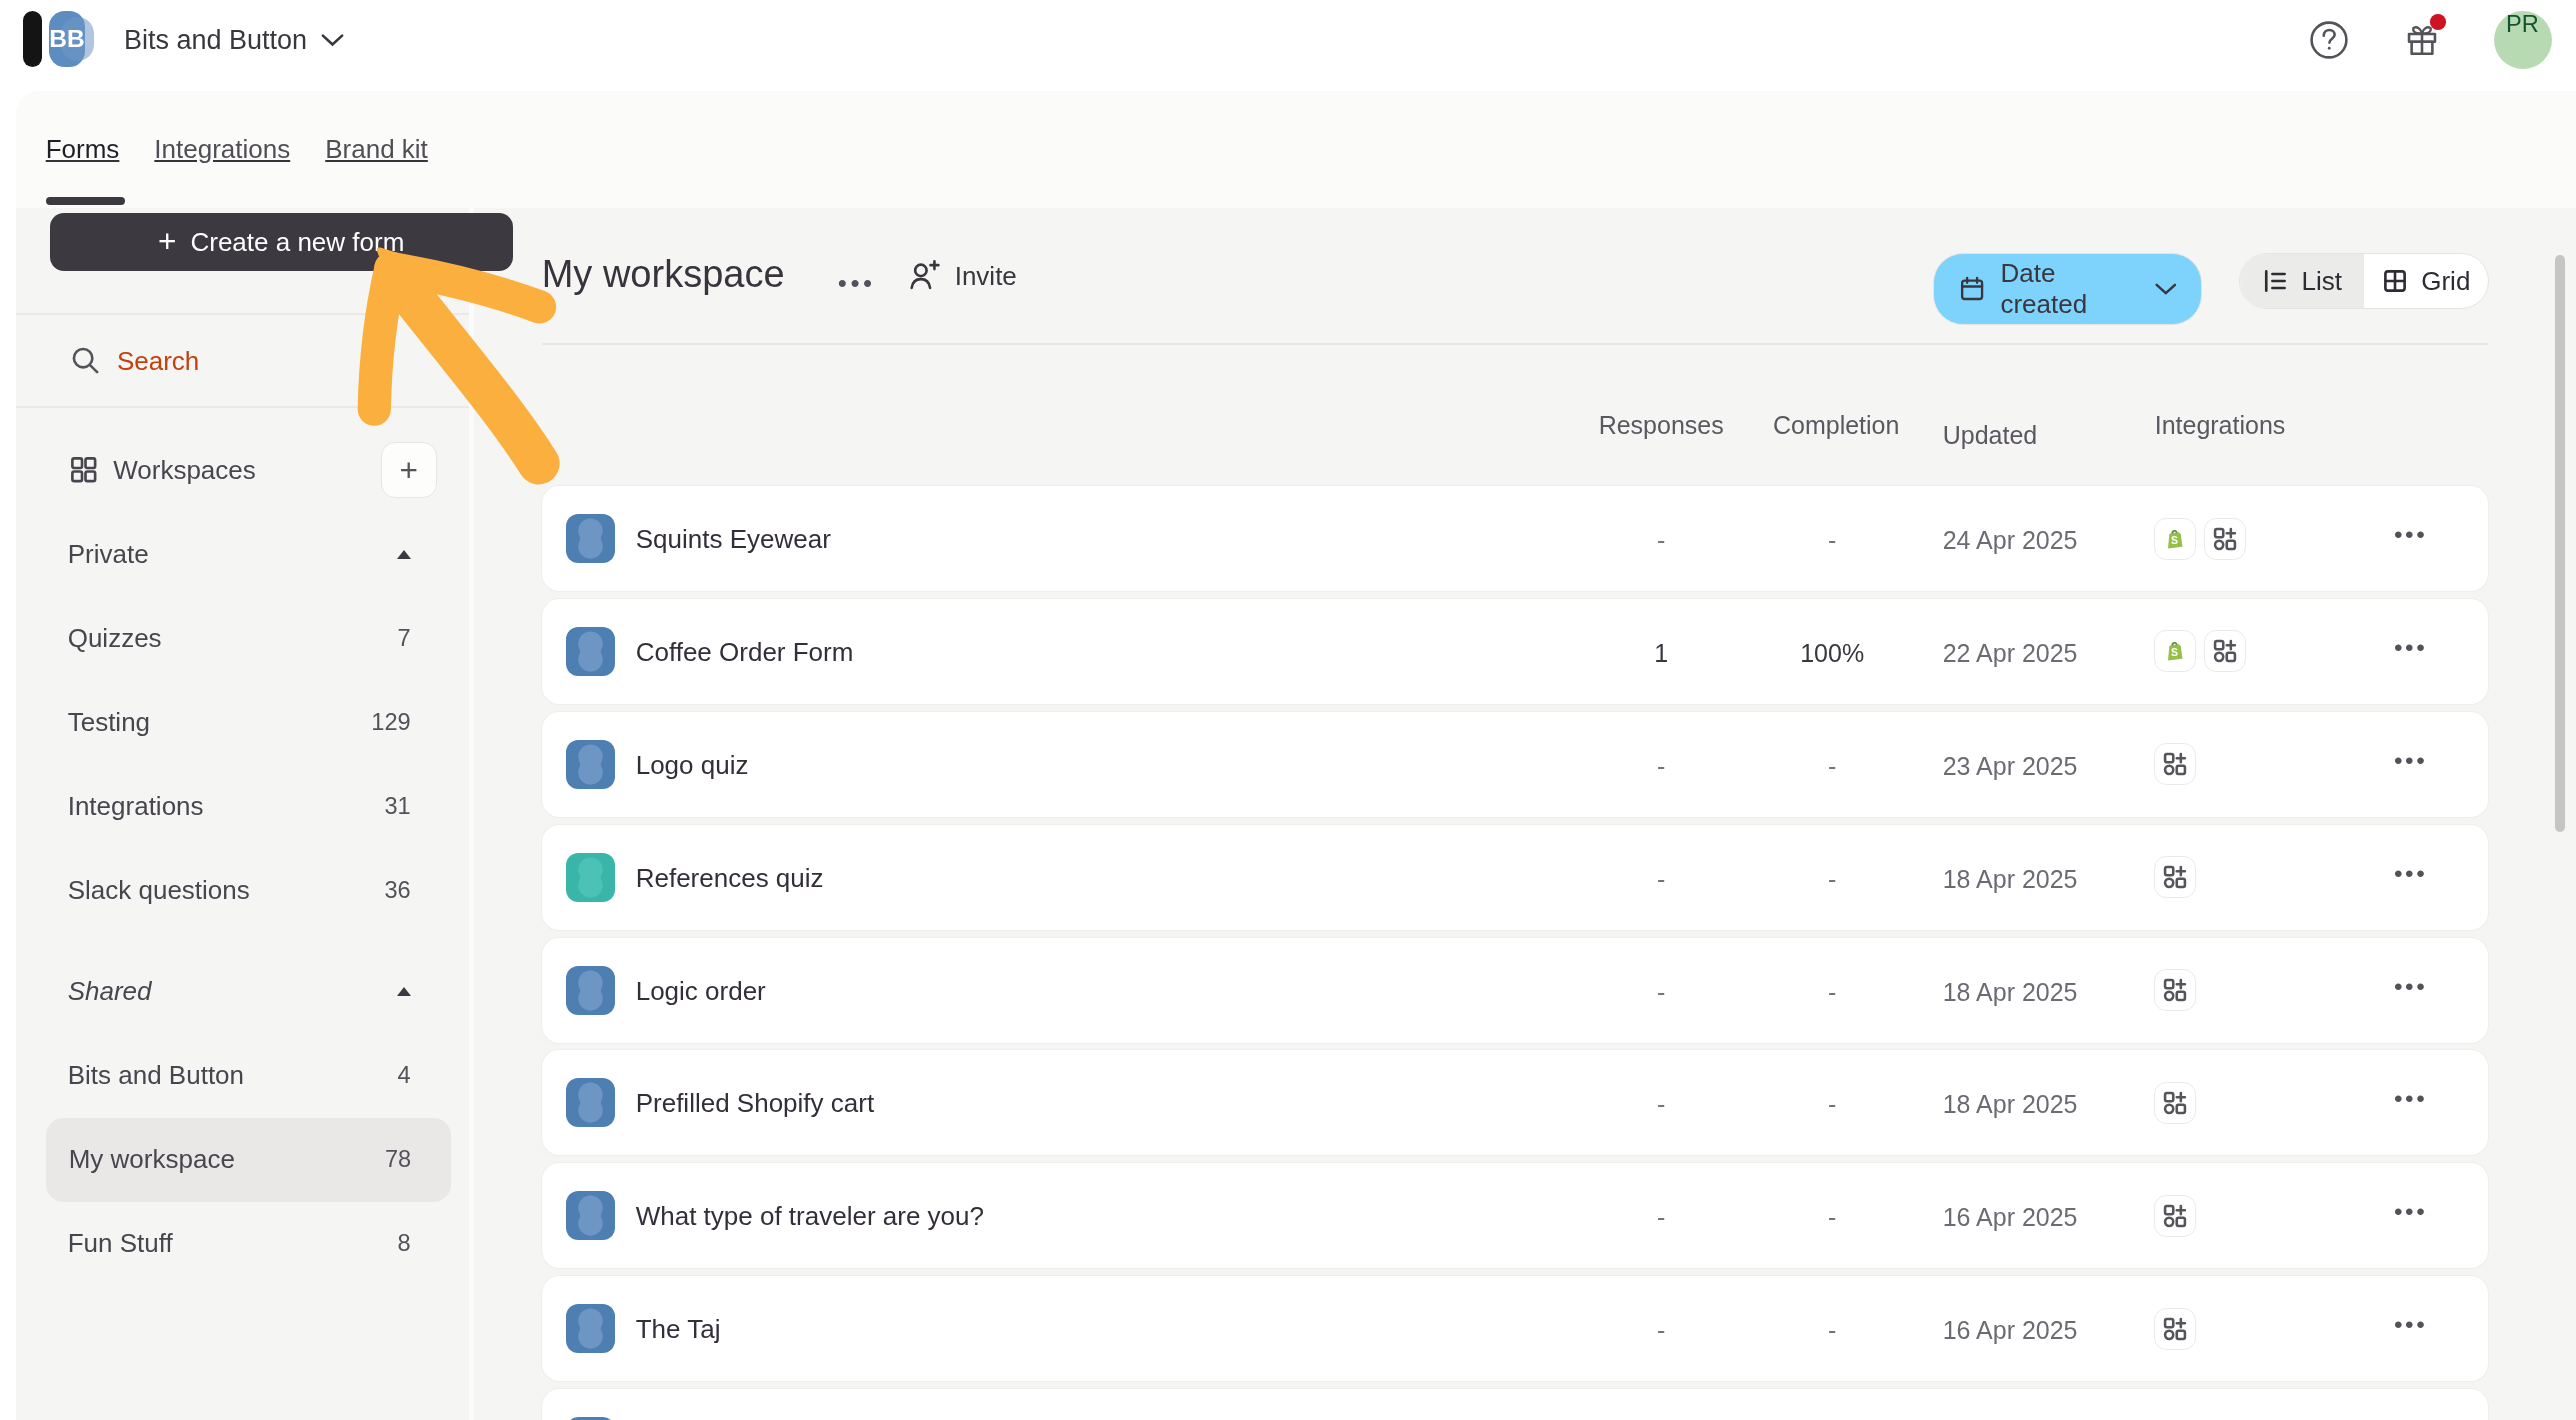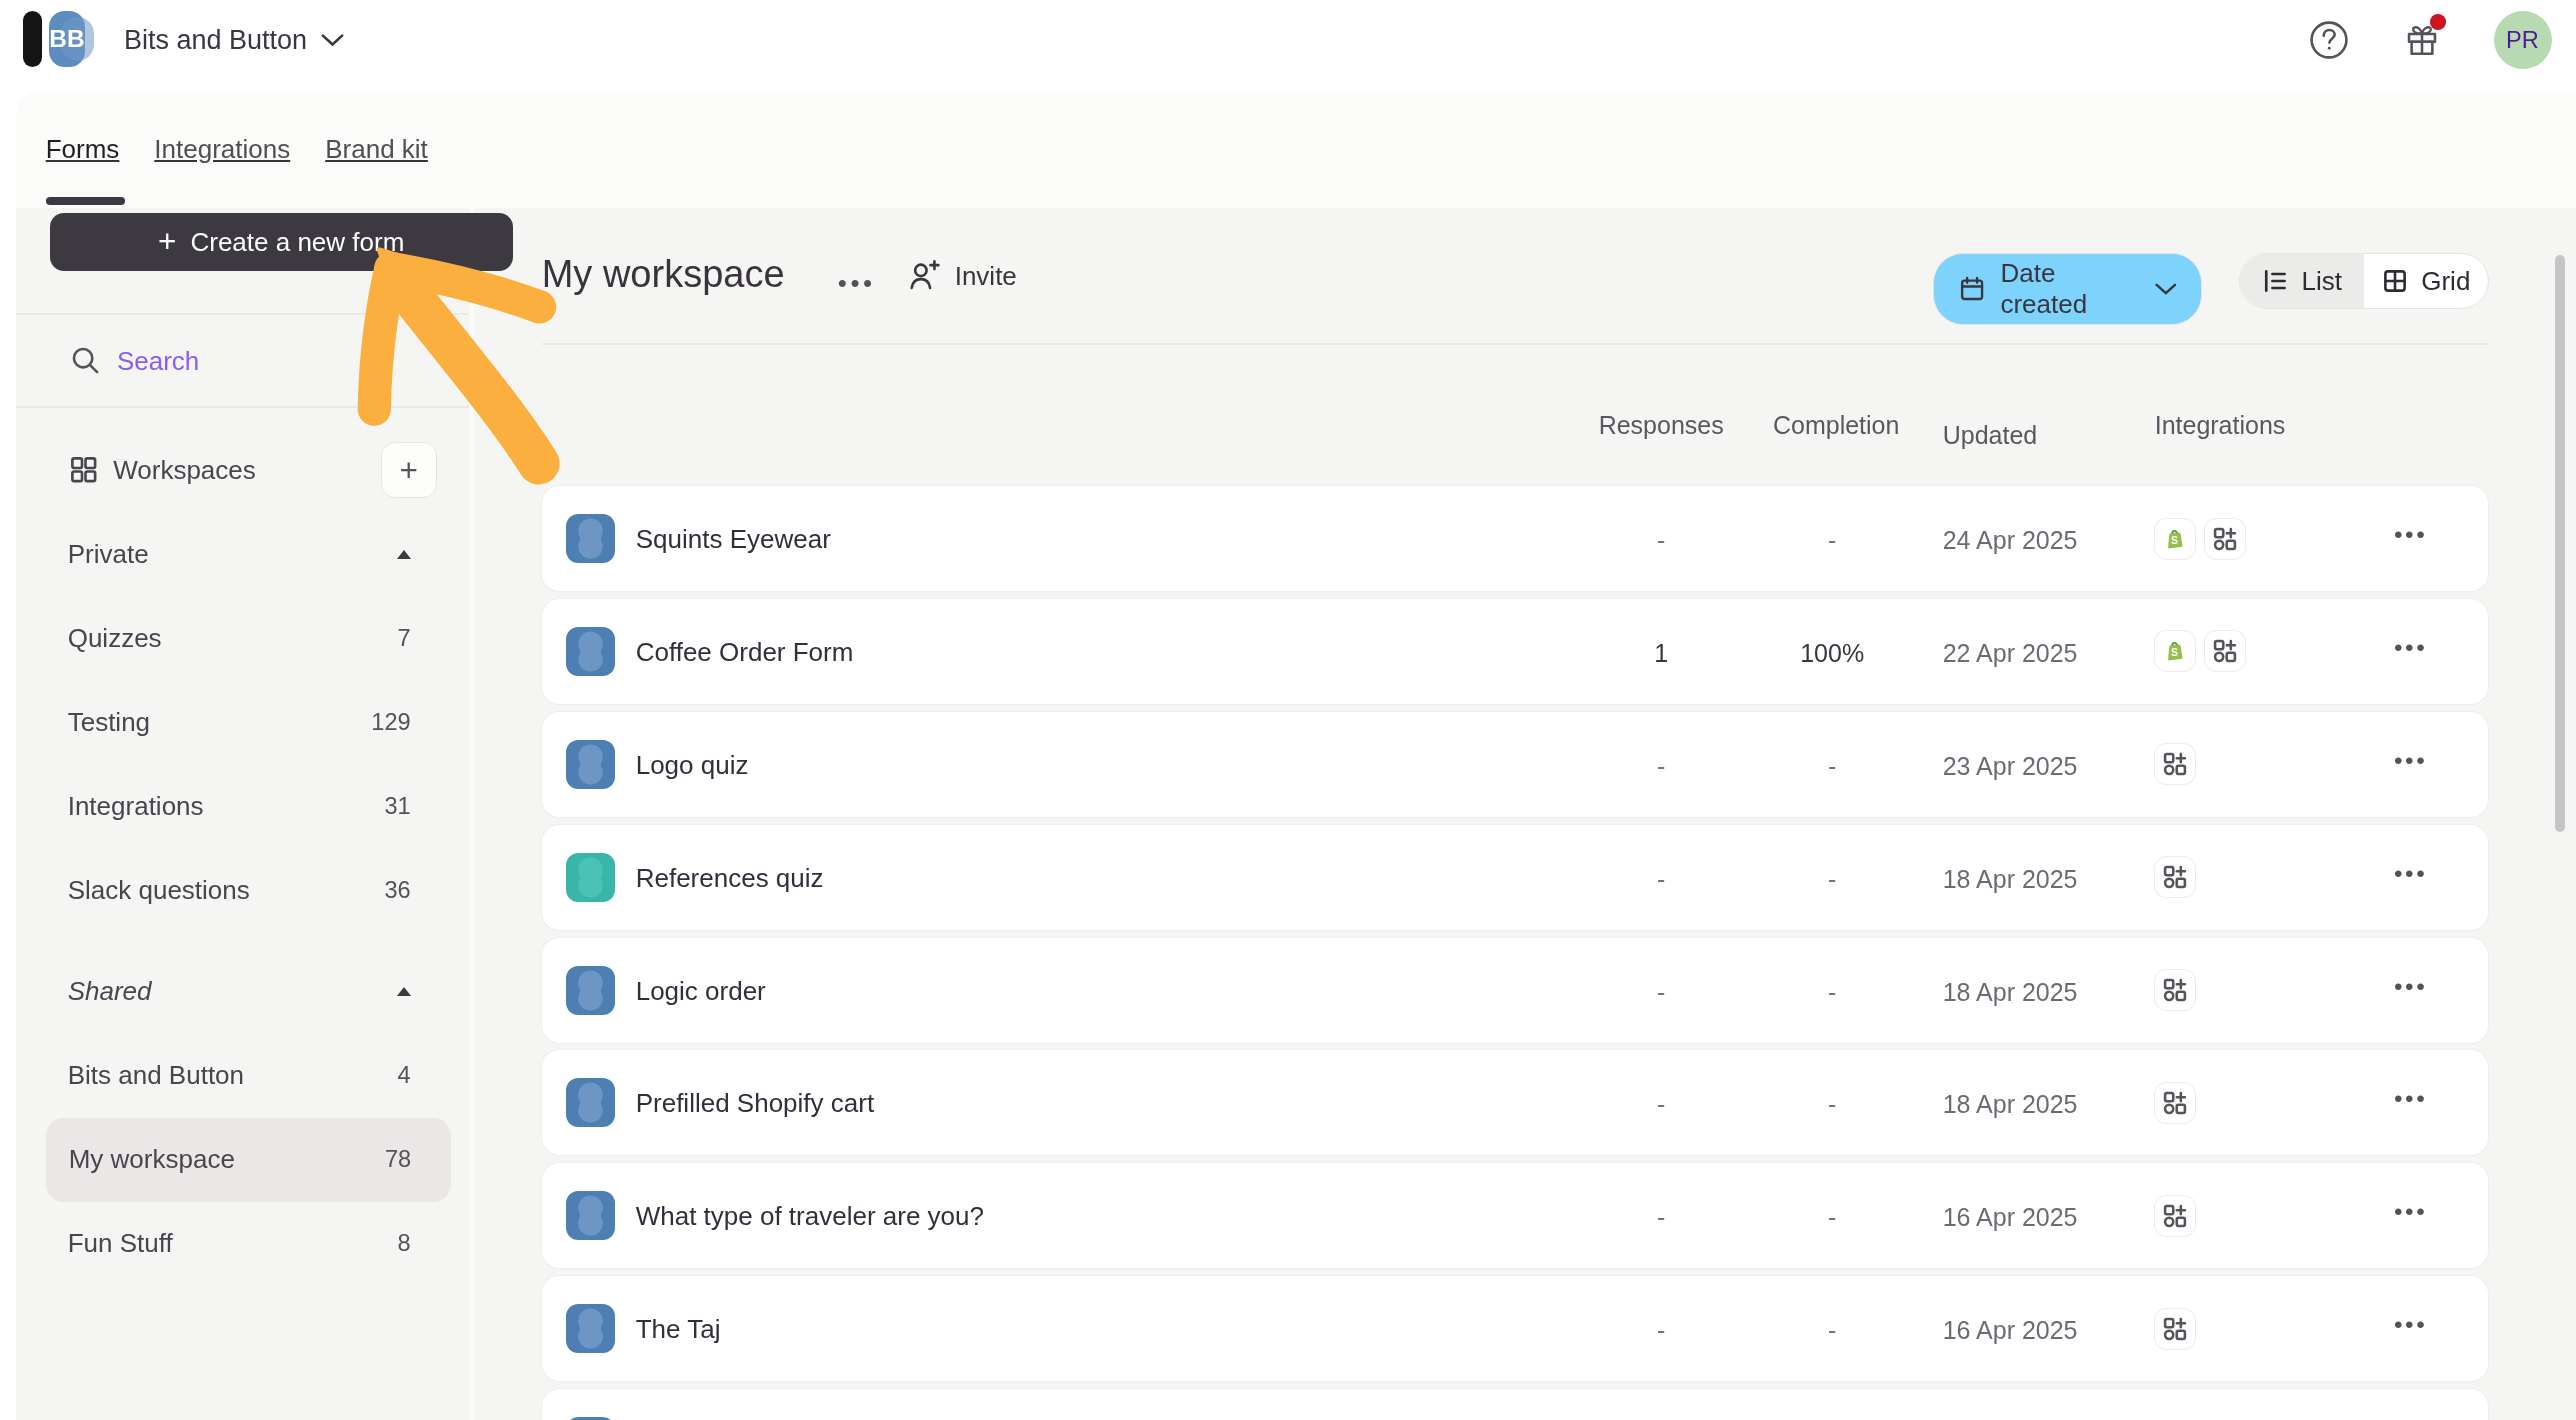--- a/index.html
+++ b/index.html
@@ -13,41 +13,41 @@
              background:#5d8cc0;color:#fff;font-size:24.5px;font-weight:700;
              display:flex;align-items:center;justify-content:center;}
   .org-badge .blob{position:absolute;left:12.2px;top:6.1px;width:33px;height:44px;border-radius:16.6px;background:#6f97c6;opacity:.55;}
   .org-badge span{position:relative;}
   .org-name{position:absolute;left:124px;top:0;height:80px;display:flex;align-items:center;gap:14px;
             font-size:27px;font-weight:500;color:#3a363d;}
   .chev{width:23px;height:14px;}
   .top-actions{position:absolute;right:24.5px;top:0;height:80px;display:flex;align-items:center;gap:51px;}
   .icon-btn{position:relative;width:42px;height:42px;display:flex;align-items:center;justify-content:center;}
   .dot-badge{position:absolute;right:-3.5px;top:-5.2px;width:15.7px;height:15.7px;border-radius:50%;background:#cd1420;}
-  .avatar{width:58px;height:58px;border-radius:50%;background:#b7dab2;color:#4c1d95;font-size:23.6px;font-weight:500;
-          display:flex;align-items:center;justify-content:center;}
+  .avatar{width:58px;height:58px;border-radius:50%;background:#b7dab2;color:#14532d;font-size:23.6px;font-weight:500;
+          display:flex;justify-content:center;}
 
   
   .panel{position:absolute;left:15.7px;top:91px;right:0;bottom:0;background:#fbfbfa;border-top-left-radius:23px;}
   .tabs{position:absolute;left:30px;top:0;height:117px;display:flex;align-items:center;gap:35px;text-decoration:underline;}
   .tab{font-size:26px;color:#514d55;cursor:pointer;}
   .tab.active{color:#211e26;font-weight:500;}
   .tab-underline{position:absolute;left:30px;top:106px;width:79px;height:7.9px;border-radius:4.4px;background:#3d3941;}
 
   
   .content{position:absolute;left:0;right:0;top:117px;bottom:0;background:#f5f5f3;}
 
   
   .sidebar{position:absolute;left:0;top:0;bottom:0;width:453px;border-right:5.2px solid #fbfbfa;}
   .create-btn{position:absolute;left:34px;top:5.2px;width:463px;height:58px;border-radius:14px;background:#3d3941;
               color:#fff;font-size:26px;display:flex;align-items:center;justify-content:center;gap:14px;cursor:pointer;}
   .create-btn .plus{font-size:31.5px;font-weight:300;line-height:0;position:relative;top:-1.7px;}
   .side-div{position:absolute;left:0;right:0;height:1.7px;background:#eae9e8;}
   .search-row{position:absolute;left:0;right:0;top:107px;height:92px;display:flex;align-items:center;
-              padding-left:54px;gap:15.7px;font-size:26px;color:#8b5cf6;cursor:pointer;}
+              padding-left:54px;gap:15.7px;font-size:26px;color:#c2410c;cursor:pointer;}
   .nav{position:absolute;left:0;right:0;top:220px;}
   .nav-row{position:relative;height:84px;display:flex;align-items:center;padding:0 58px 0 52px;font-size:26px;color:#49454f;cursor:pointer;}
   .nav-row .cnt{margin-left:auto;font-size:23.6px;color:#55515b;}
   .nav-row.gap-top{margin-top:17.5px;font-style:italic;}
   .nav-row.selected{background:#e9e8e7;border-radius:17.5px;margin-left:30px;margin-right:17.5px;padding-left:23px;padding-right:40px;}
   .nav-row .tri{margin-left:auto;width:0;height:0;border-left:7.9px solid transparent;border-right:7.9px solid transparent;
                 border-bottom:9.6px solid #3d3941;}
   .ws-row{gap:14px;}
   .ws-plus{position:absolute;right:32px;top:14px;width:56px;height:56px;border-radius:14px;background:#fdfdfc;
            border:1.7px solid #e7e6e5;box-sizing:border-box;display:flex;align-items:center;justify-content:center;

